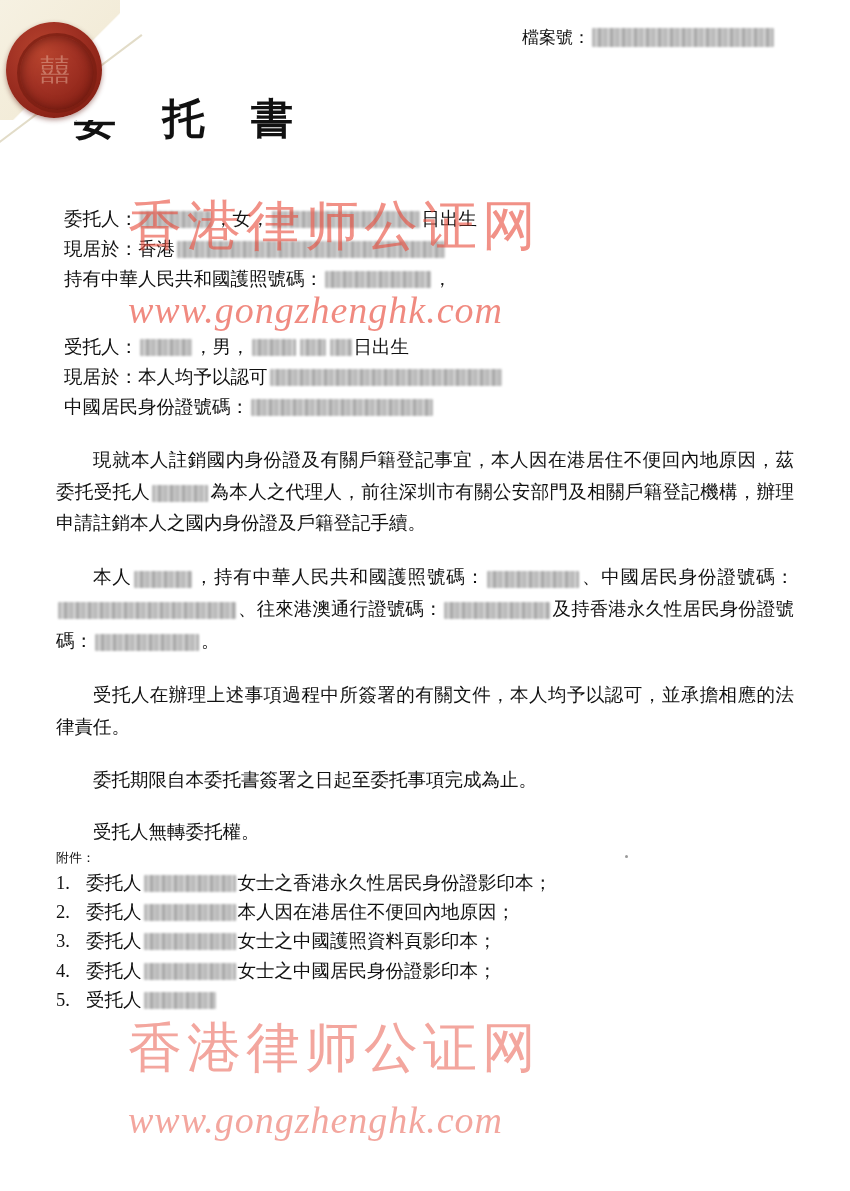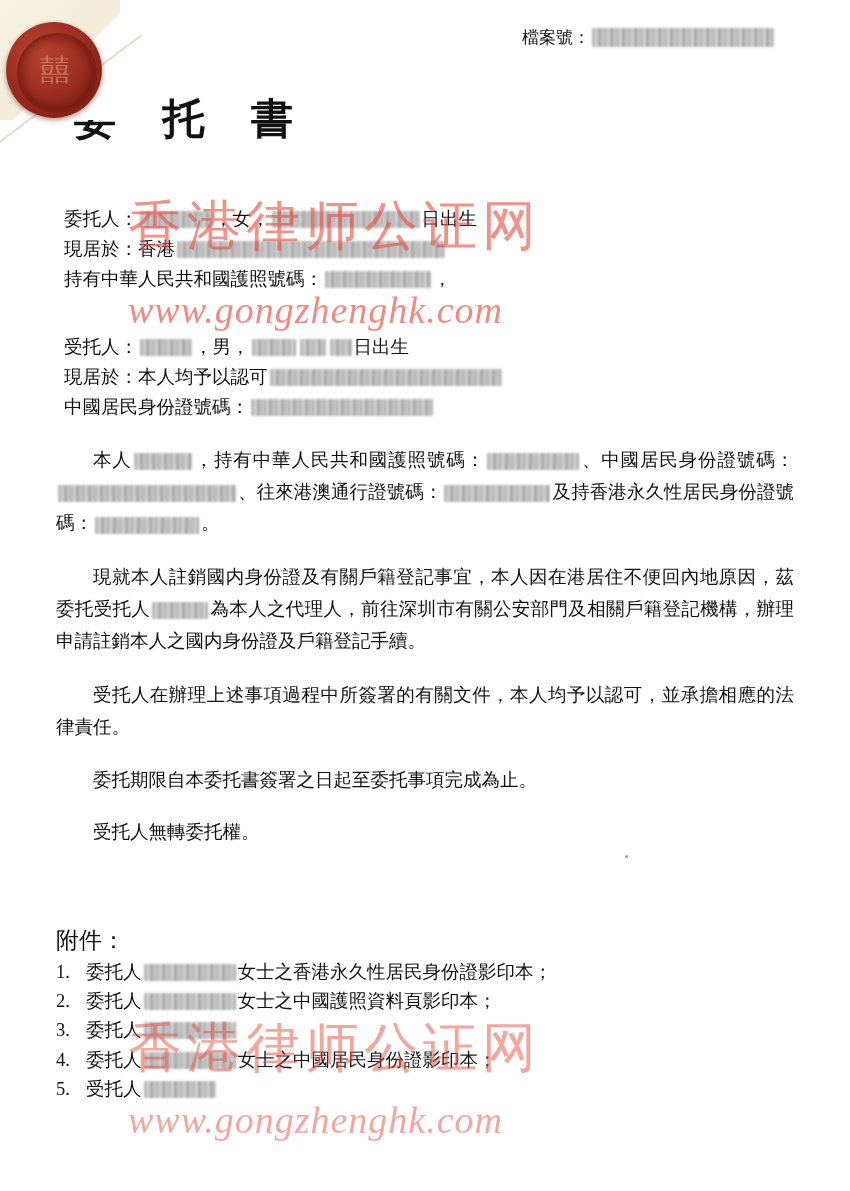--- a/index.html
+++ b/index.html
@@ -115,22 +115,21 @@
   .para {
     font-size: 18.5px;
     line-height: 1.72;
     text-align: justify;
     margin-top: 22px;
     text-indent: 2em;
   }
   .para.tight { margin-top: 20px; }
 
   .attach-title {
-    font-size: 23px;
-    margin-top: 76px;
+    font-size: 13px;
   }
   .attach-list {
     font-size: 18.5px;
     line-height: 1.58;
     margin-top: 2px;
   }
   .attach-item { display: flex; align-items: center; white-space: nowrap; }
   .attach-num { width: 30px; display: inline-block; }
 
   
@@ -254,51 +253,52 @@
       <span>本人均予以認可</span>
       <span class="redact" style="width:232px;"></span>
     </div>
     <div class="line">
       <span>中國居民身份證號碼：</span>
       <span class="redact" style="width:182px;"></span>
     </div>
   </div>
 
   <div class="para">
+    <span>現就本人註銷國内身份證及有關戶籍登記事宜，本人因在港居住不便回內地原因，茲委托受托人</span><span class="redact" style="width:56px;"></span><span>為本人之代理人，前往深圳市有關公安部門及相關戶籍登記機構，辦理申請註銷本人之國内身份證及戶籍登記手續。</span>
+  </div>
+
+  <div class="para">
     <span>本人</span><span class="redact" style="width:58px;"></span><span>，持有中華人民共和國護照號碼：</span><span class="redact" style="width:92px;"></span><span>、中國居民身份證號碼：</span><span class="redact" style="width:178px;"></span><span>、往來港澳通行證號碼：</span><span class="redact" style="width:106px;"></span><span>及持香港永久性居民身份證號碼：</span><span class="redact" style="width:104px;"></span><span>。</span>
-  </div>
-
-  <div class="para">
-    <span>現就本人註銷國内身份證及有關戶籍登記事宜，本人因在港居住不便回內地原因，茲委托受托人</span><span class="redact" style="width:56px;"></span><span>為本人之代理人，前往深圳市有關公安部門及相關戶籍登記機構，辦理申請註銷本人之國内身份證及戶籍登記手續。</span>
   </div>
 
   <div class="para">受托人在辦理上述事項過程中所簽署的有關文件，本人均予以認可，並承擔相應的法律責任。</div>
 
   <div class="para">委托期限自本委托書簽署之日起至委托事項完成為止。</div>
 
   <div class="para tight">受托人無轉委托權。</div>
 
   <div class="attach-title">附件：</div>
   <div class="attach-list">
     <div class="attach-item">
       <span class="attach-num">1.</span>
       <span>委托人</span>
       <span class="redact" style="width:92px;"></span>
       <span>女士之香港永久性居民身份證影印本；</span>
     </div>
     <div class="attach-item">
       <span class="attach-num">2.</span>
       <span>委托人</span>
       <span class="redact" style="width:92px;"></span>
-      <span>女士之中國護照資料頁影印本；</span>
+      <span>本人因在港居住不便回內地原因；</span>
     </div>
     <div class="attach-item">
       <span class="attach-num">3.</span>
       <span>委托人</span>
       <span class="redact" style="width:92px;"></span>
+      <span>女士之中國護照資料頁影印本；</span>
     </div>
     <div class="attach-item">
       <span class="attach-num">4.</span>
       <span>委托人</span>
       <span class="redact" style="width:92px;"></span>
       <span>女士之中國居民身份證影印本；</span>
     </div>
     <div class="attach-item">
       <span class="attach-num">5.</span>
       <span>受托人</span>

